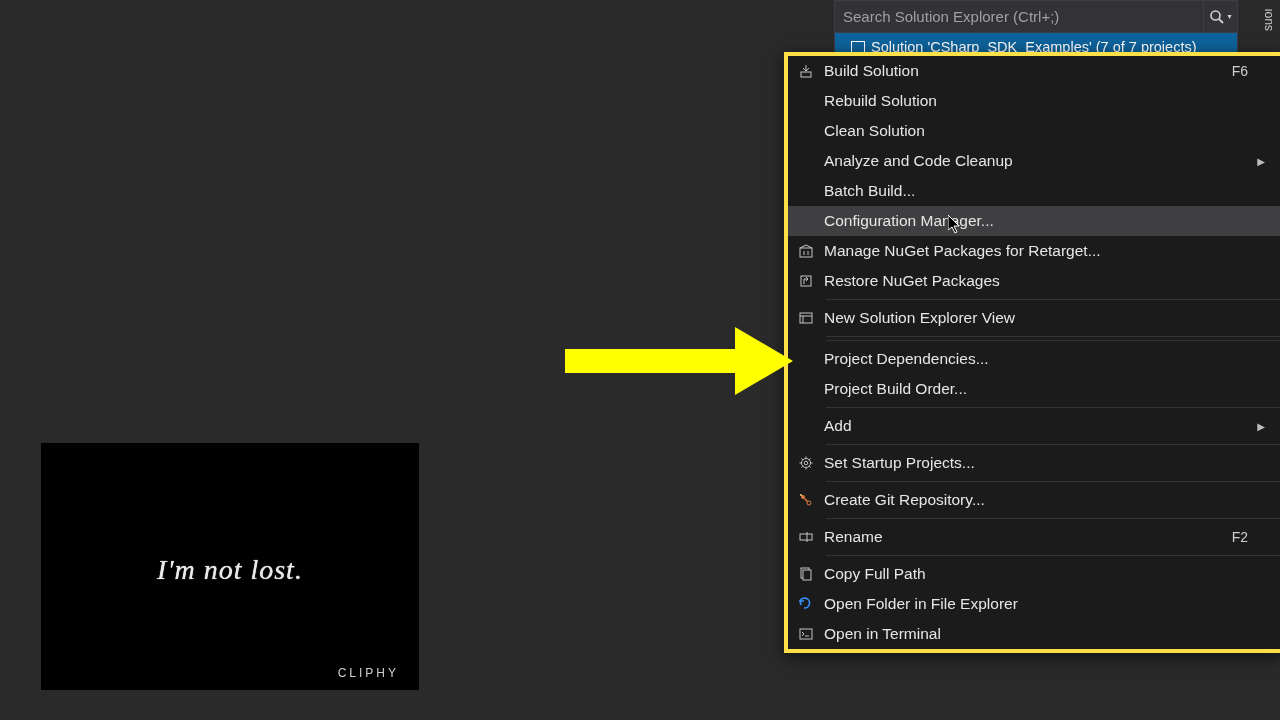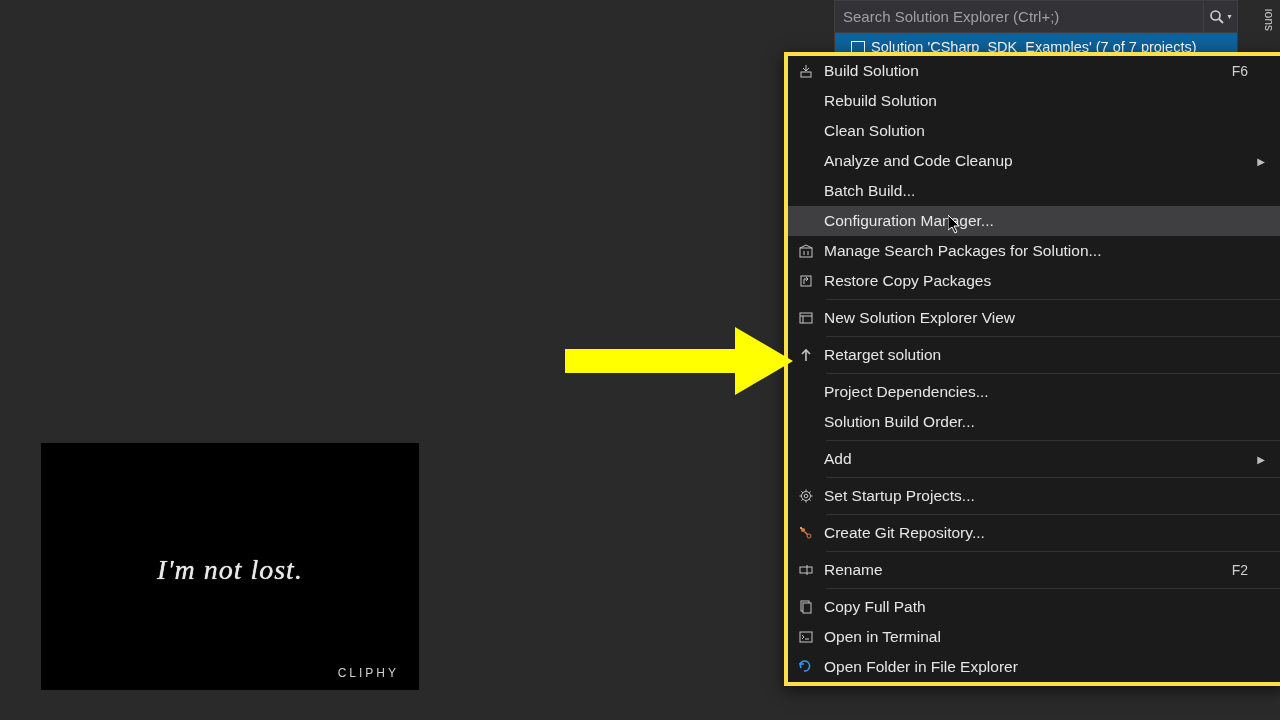--- a/index.html
+++ b/index.html
@@ -235,66 +235,56 @@
     </div>
     <div class="ctx-item">
       <span class="ctx-icon">
         <svg viewBox="0 0 16 16" class="ico">
           <rect x="2" y="5" width="12" height="9" fill="none" stroke="#c5c5c5"></rect>
           <polyline points="2,5 8,2 14,5" fill="none" stroke="#c5c5c5"></polyline>
           <line x1="6" y1="8" x2="6" y2="12" stroke="#c5c5c5"></line>
           <line x1="10" y1="8" x2="10" y2="12" stroke="#c5c5c5"></line>
         </svg>
       </span>
-      <span class="ctx-label">Manage Search Packages for Solution...</span>
+      <span class="ctx-label">Manage NuGet Packages for Retarget...</span>
       <span class="ctx-sub"></span>
     </div>
     <div class="ctx-item">
       <span class="ctx-icon">
         <svg viewBox="0 0 16 16" class="ico">
           <rect x="3" y="3" width="10" height="10" fill="none" stroke="#c5c5c5"></rect>
           <polyline points="6,11 6,6 10,6" fill="none" stroke="#c5c5c5"></polyline>
           <polyline points="8,4 10,6 8,8" fill="none" stroke="#c5c5c5"></polyline>
         </svg>
       </span>
-      <span class="ctx-label">Restore Copy Packages</span>
+      <span class="ctx-label">Restore NuGet Packages</span>
       <span class="ctx-sub"></span>
     </div>
     <div class="ctx-sep"></div>
     <div class="ctx-item">
       <span class="ctx-icon">
         <svg viewBox="0 0 16 16" class="ico">
           <rect x="2" y="3" width="12" height="10" fill="none" stroke="#c5c5c5"></rect>
           <line x1="2" y1="6" x2="14" y2="6" stroke="#c5c5c5"></line>
           <line x1="5" y1="6" x2="5" y2="13" stroke="#c5c5c5"></line>
         </svg>
       </span>
       <span class="ctx-label">New Solution Explorer View</span>
       <span class="ctx-sub"></span>
     </div>
     <div class="ctx-sep"></div>
-    <div class="ctx-item">
-      <span class="ctx-icon">
-        <svg viewBox="0 0 16 16" class="ico">
-          <line x1="8" y1="14" x2="8" y2="3" stroke="#c5c5c5" stroke-width="1.6"></line>
-          <polyline points="4,7 8,3 12,7" fill="none" stroke="#c5c5c5" stroke-width="1.6"></polyline>
-        </svg>
-      </span>
-      <span class="ctx-label">Retarget solution</span>
-      <span class="ctx-sub"></span>
-    </div>
     <div class="ctx-sep"></div>
     <div class="ctx-item">
       <span class="ctx-icon"></span>
       <span class="ctx-label">Project Dependencies...</span>
       <span class="ctx-sub"></span>
     </div>
     <div class="ctx-item">
       <span class="ctx-icon"></span>
-      <span class="ctx-label">Solution Build Order...</span>
+      <span class="ctx-label">Project Build Order...</span>
       <span class="ctx-sub"></span>
     </div>
     <div class="ctx-sep"></div>
     <div class="ctx-item">
       <span class="ctx-icon"></span>
       <span class="ctx-label">Add</span>
       <span class="ctx-sub">▶</span>
     </div>
     <div class="ctx-sep"></div>
     <div class="ctx-item">
@@ -347,36 +337,36 @@
           <rect x="3" y="2" width="8" height="10" fill="none" stroke="#c5c5c5"></rect>
           <rect x="5" y="4" width="8" height="10" fill="#1b1b1c" stroke="#c5c5c5"></rect>
         </svg>
       </span>
       <span class="ctx-label">Copy Full Path</span>
       <span class="ctx-sub"></span>
     </div>
     <div class="ctx-item">
       <span class="ctx-icon">
         <svg viewBox="0 0 16 16" class="ico">
+          <path d="M2 5 A5 5 0 1 1 6 12" fill="none" stroke="#3794ff" stroke-width="1.6"></path>
+          <polyline points="3,9 2,5 6,5" fill="none" stroke="#3794ff" stroke-width="1.6"></polyline>
+        </svg>
+      </span>
+      <span class="ctx-label">Open Folder in File Explorer</span>
+      <span class="ctx-sub"></span>
+    </div>
+    <div class="ctx-item">
+      <span class="ctx-icon">
+        <svg viewBox="0 0 16 16" class="ico">
           <rect x="2" y="3" width="12" height="10" fill="none" stroke="#c5c5c5"></rect>
           <polyline points="4,6 6,8 4,10" fill="none" stroke="#c5c5c5"></polyline>
           <line x1="7" y1="10" x2="11" y2="10" stroke="#c5c5c5"></line>
         </svg>
       </span>
       <span class="ctx-label">Open in Terminal</span>
-      <span class="ctx-sub"></span>
-    </div>
-    <div class="ctx-item">
-      <span class="ctx-icon">
-        <svg viewBox="0 0 16 16" class="ico">
-          <path d="M2 5 A5 5 0 1 1 6 12" fill="none" stroke="#3794ff" stroke-width="1.6"></path>
-          <polyline points="3,9 2,5 6,5" fill="none" stroke="#3794ff" stroke-width="1.6"></polyline>
-        </svg>
-      </span>
-      <span class="ctx-label">Open Folder in File Explorer</span>
       <span class="ctx-sub"></span>
     </div>
   </div>
 
 <svg class="arrow" viewBox="0 0 228 68">
   <polygon points="0,22 170,22 170,0 228,34 170,68 170,46 0,46" fill="#ffff00"></polygon>
 </svg>
 
 <div class="quote-card">
   <div class="quote-line">I'm not lost.</div>

